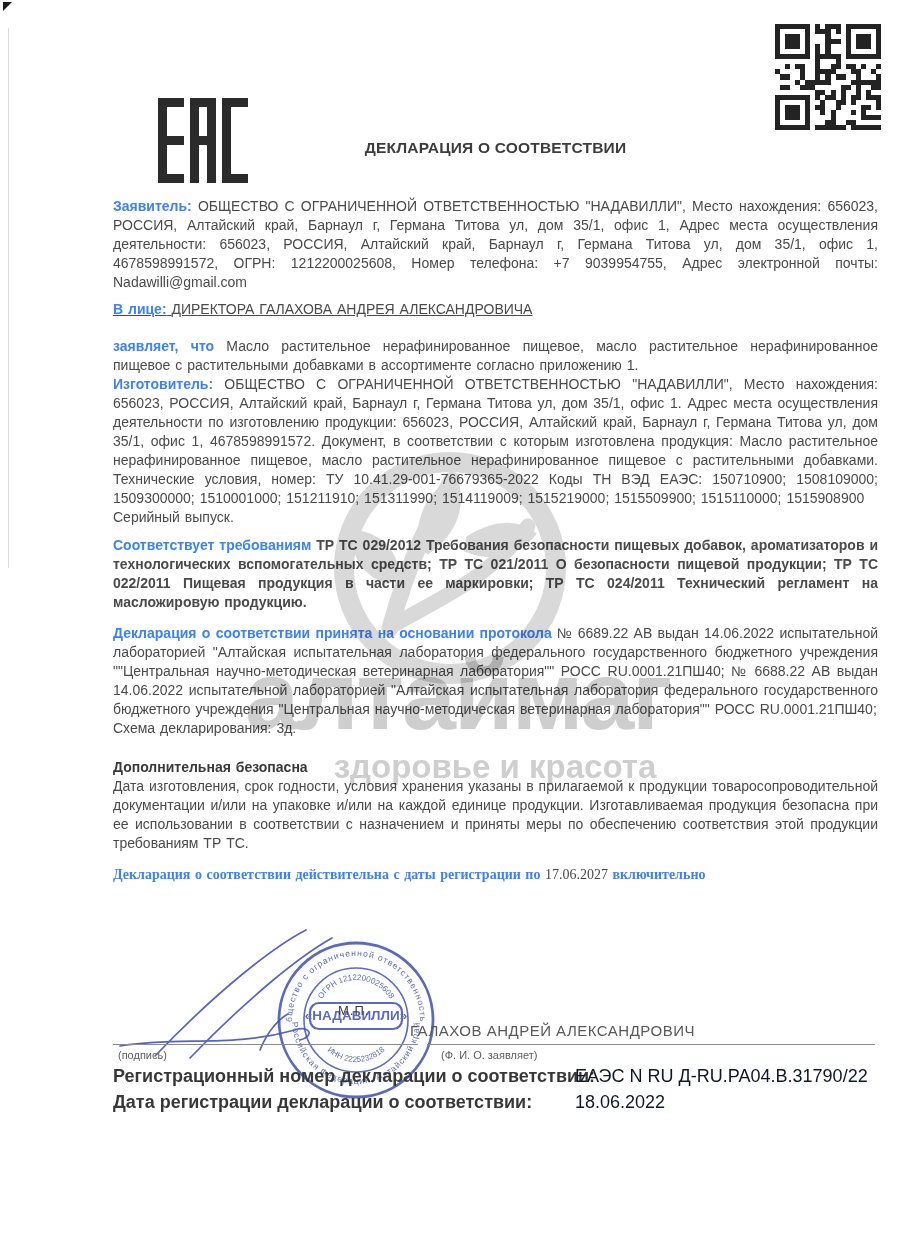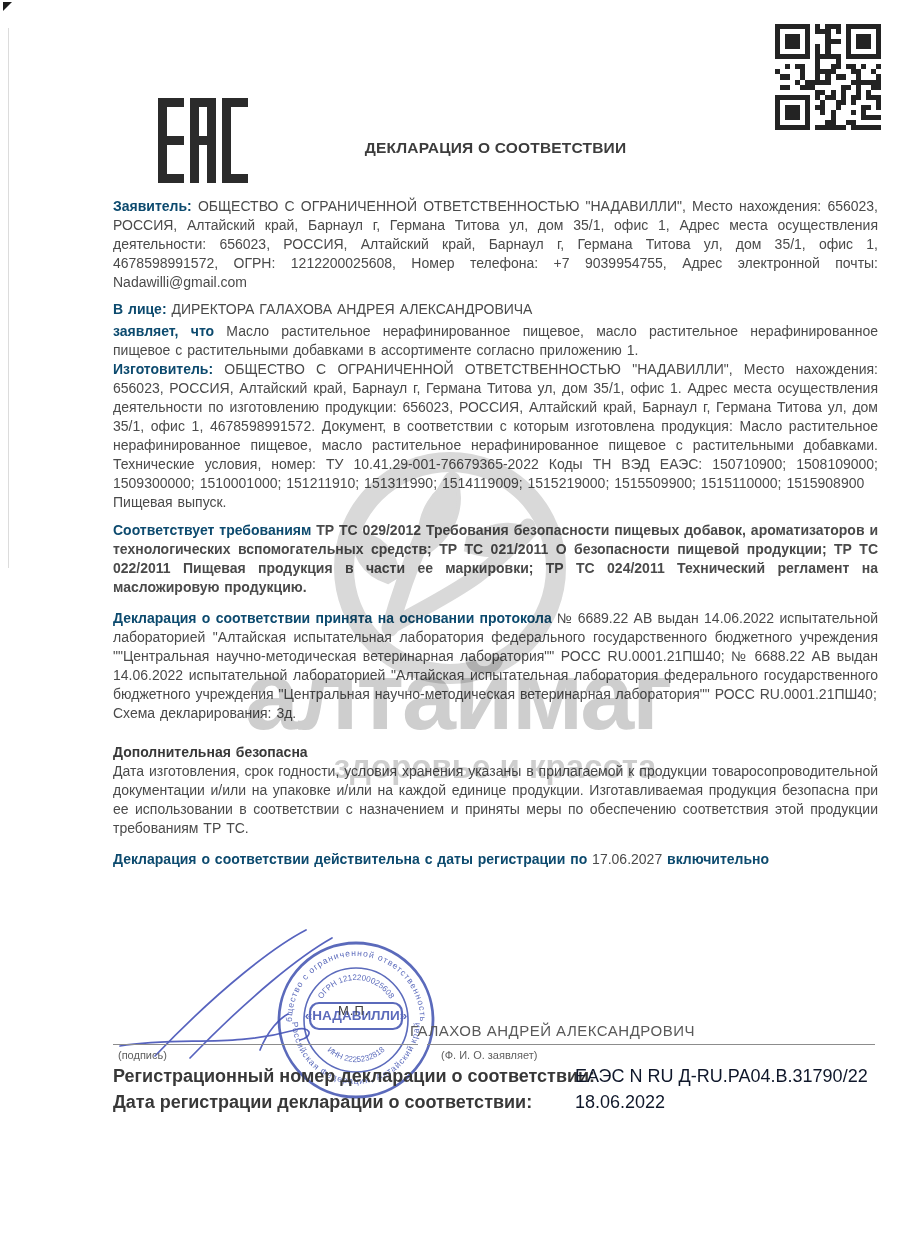--- a/index.html
+++ b/index.html
@@ -13,30 +13,30 @@
 
   .eac-logo { position:absolute; left:158px; top:98px; }
   .qr { position:absolute; left:775px; top:24px; width:106px; height:106px; }
 
   .titles { position:absolute; left:113px; top:127px; width:765px; text-align:center; }
   .titles .t1, .titles .t2 { font-size:15.5px; font-weight:bold; color:#3c3c3c; letter-spacing:.2px; }
   .titles .t2 { margin-top:12px; }
 
   #content { position:absolute; left:113px; top:197px; width:765px;
              font-size:14px; line-height:19px; text-align:justify; color:#4a4a4a; word-spacing:1px; }
-  #content b { color:#0c4a6e; }
+  #content b { color:#3b82f6; }
   .p-applicant { margin-bottom:8px; }
-  .p-person { margin-bottom:3px; }
+  .p-person { margin-bottom:18px;text-decoration:underline; }
   .p-declares { margin-bottom:0; }
   .p-serial { margin-bottom:9px; }
   .p-conformity { margin-bottom:12px;font-weight:bold; }
   .p-scheme { margin-bottom:20px; }
   .p-add-head { font-weight:bold; color:#383838; }
   .p-add-text { margin-bottom:12px; }
-  .p-validity { margin-top:3px; }
+  .p-validity { margin-top:3px;font-family:Liberation Serif, serif; }
 
   
   .wm { position:absolute; pointer-events:none; mix-blend-mode:multiply; }
   .wm-emblem { left:330px; top:448px; opacity:.55; }
   .wm-brand { left:245px; top:640px; width:500px; text-align:left; font-size:97px; font-weight:bold;
               color:#b9b9b9; letter-spacing:-2px; opacity:.7; }
   .wm-tagline { left:245px; top:748px; width:500px; text-align:center; font-size:33px; font-weight:bold;
                 color:#c2c2c2; opacity:.8; }
 
   
@@ -234,21 +234,21 @@
     <span>ДИРЕКТОРА ГАЛАХОВА АНДРЕЯ АЛЕКСАНДРОВИЧА</span>
   </div>
   <div class="p-declares">
     <b>заявляет, что</b>
     <span>Масло растительное нерафинированное пищевое, масло растительное нерафинированное пищевое с растительными добавками в ассортименте согласно приложению 1.</span>
   </div>
   <div>
     <b>Изготовитель:</b>
     <span>ОБЩЕСТВО С ОГРАНИЧЕННОЙ ОТВЕТСТВЕННОСТЬЮ "НАДАВИЛЛИ", Место нахождения: 656023, РОССИЯ, Алтайский край, Барнаул г, Германа Титова ул, дом 35/1, офис 1. Адрес места осуществления деятельности по изготовлению продукции: 656023, РОССИЯ, Алтайский край, Барнаул г, Германа Титова ул, дом 35/1, офис 1, 4678598991572. Документ, в соответствии с которым изготовлена продукция: Масло растительное нерафинированное пищевое, масло растительное нерафинированное пищевое с растительными добавками. Технические условия, номер: ТУ 10.41.29-001-76679365-2022 Коды ТН ВЭД ЕАЭС: 150710900; 1508109000; 1509300000; 1510001000; 151211910; 151311990; 1514119009; 1515219000; 1515509900; 1515110000; 1515908900</span>
   </div>
-  <div class="p-serial">Пищевая выпуск.</div>
+  <div class="p-serial">Серийный выпуск.</div>
   <div class="p-conformity">
     <b>Соответствует требованиям</b>
     <span>ТР ТС 029/2012 Требования безопасности пищевых добавок, ароматизаторов и технологических вспомогательных средств; ТР ТС 021/2011 О безопасности пищевой продукции; ТР ТС 022/2011 Пищевая продукция в части ее маркировки; ТР ТС 024/2011 Технический регламент на масложировую продукцию.</span>
   </div>
   <div>
     <b>Декларация о соответствии принята на основании протокола</b>
     <span>№ 6689.22 АВ выдан 14.06.2022 испытательной лабораторией "Алтайская испытательная лаборатория федерального государственного бюджетного учреждения ""Центральная научно-методическая ветеринарная лаборатория"" РОСС RU.0001.21ПШ40; № 6688.22 АВ выдан 14.06.2022 испытательной лабораторией "Алтайская испытательная лаборатория федерального государственного бюджетного учреждения "Центральная научно-методическая ветеринарная лаборатория"" РОСС RU.0001.21ПШ40;</span>
   </div>
   <div class="p-scheme">Схема декларирования: 3д.</div>
   <div class="p-add-head">Дополнительная безопасна</div>

